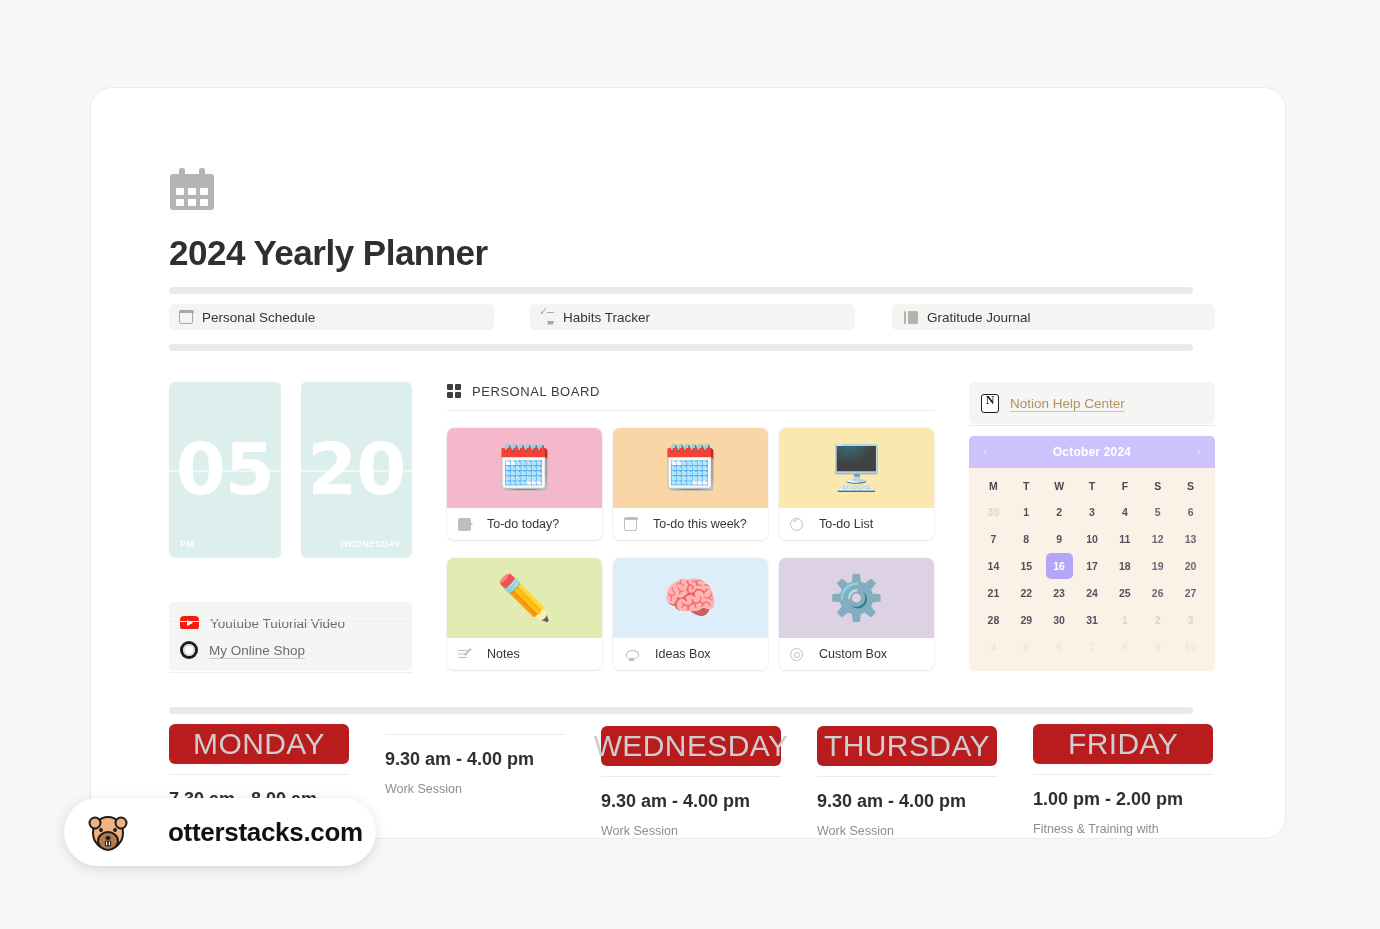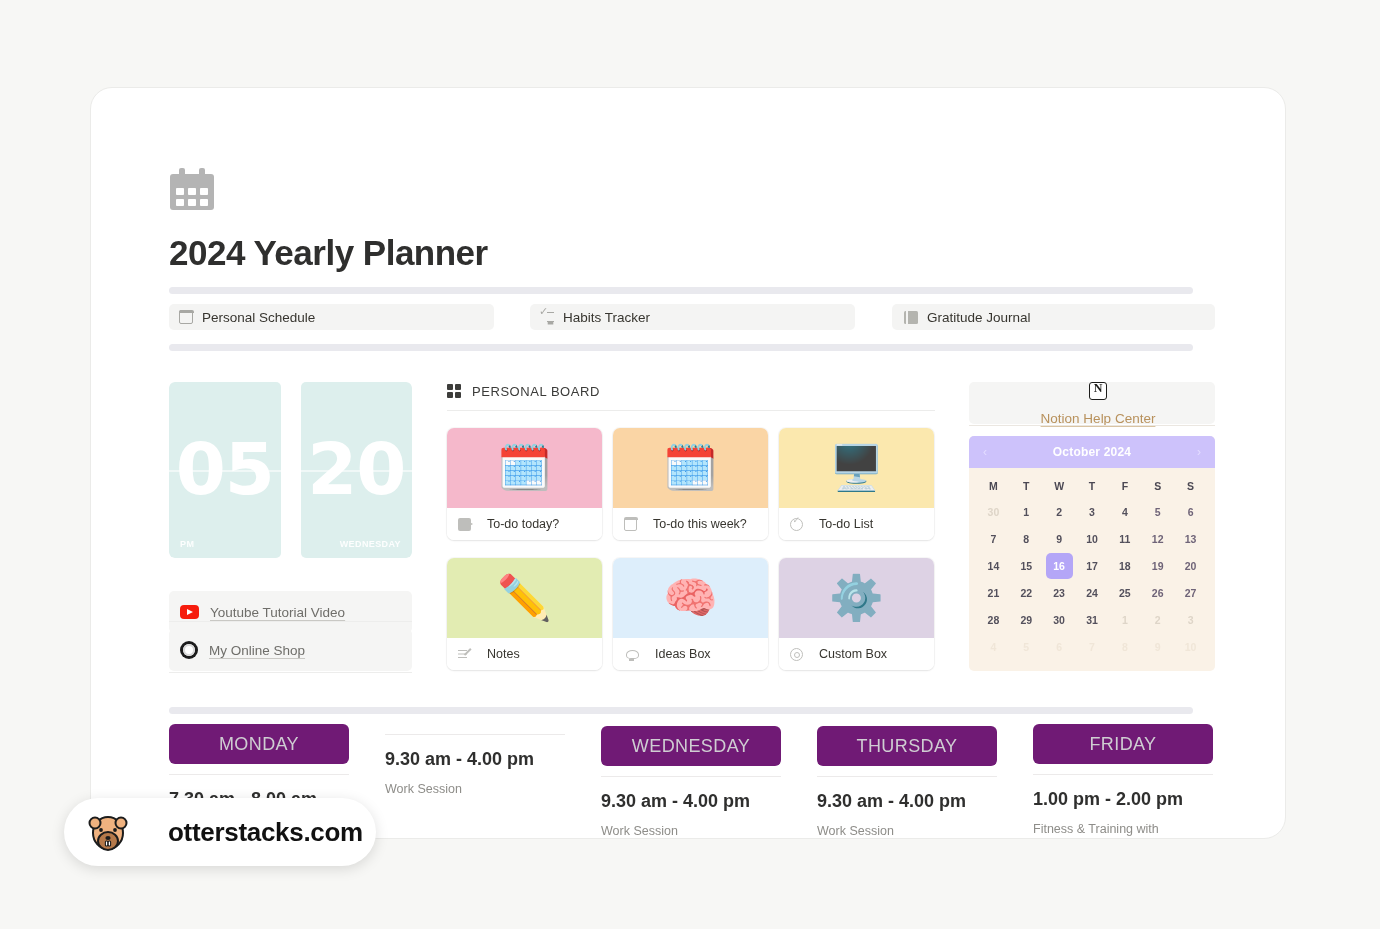--- a/index.html
+++ b/index.html
@@ -107,21 +107,21 @@
     letter-spacing: .4px;
   }
   .flip-sub.right { text-align: right; }
 
   .link-row {
     position: absolute; left: 78px; width: 243px; height: 42px;
     background: #f5f5f4; border-radius: 5px;
     display: flex; align-items: center; gap: 11px; padding-left: 11px;
     cursor: pointer;
   }
-  .link-row.r1 { top: 503px; align-items: center; }
+  .link-row.r1 { top: 514px; align-items: center; }
   .link-row.r2 { top: 541px; }
   .link-sep { position:absolute; left:78px; width:243px; height:1px; background:#ededec; }
   .link-sep.s1 { top: 533px; } .link-sep.s2 { top: 584px; }
   .link-text {
     font-size: 13.5px; color: #6f6e6a; text-decoration: underline;
     text-underline-offset: 3px; text-decoration-color: #c9c8c4;
   }
   .yt-ico {
     width: 19px; height: 14px; background: #f61c0d; border-radius: 4px;
     position: relative; flex: 0 0 19px;
@@ -189,21 +189,20 @@
     border:1.2px solid #8a8a84; border-radius:50%;
   }
 
   
   .help-link {
     position: absolute; left: 878px; top: 294px;
     width: 246px; height: 42px;
     background: #f5f5f4; border-radius: 5px;
     display: flex; align-items: center; gap: 11px; padding-left: 12px;
     cursor: pointer;
-    flex-direction: column;
   }
   .help-sep { position:absolute; left:878px; top:337px; width:246px; height:1px; background:#ebe7e1; }
   .notion-ico {
     width: 18px; height: 19px; flex: 0 0 18px; background: #fff;
     border: 1.8px solid #1d1d1b; border-radius: 3px; position: relative;
   }
   .notion-ico::after {
     content:'N'; position:absolute; left:0; right:0; top:-2px;
     text-align:center; font-size:12px; font-weight:700; color:#1d1d1b;
     font-family:"Liberation Serif", serif;
@@ -247,23 +246,23 @@
   .mc-day.faded { color: #f0e6d8; }
 
   
   .wk-col { position: absolute; top: 636px; width: 180px; }
   .wk-col.c1 { left: 78px; }
   .wk-col.c2 { left: 294px; }
   .wk-col.c3 { left: 510px; }
   .wk-col.c4 { left: 726px; }
   .wk-col.c5 { left: 942px; }
   .wk-pill {
-    height: 40px; background: #701a75; border-radius: 6px;
+    height: 40px; background: #b91c1c; border-radius: 6px;
     display: flex; align-items: center; justify-content: center;
-    font-size: 18px; font-weight: 400; color: #cfcdd2; letter-spacing: .4px;
+    font-size: 30px; font-weight: 400; color: #cfcdd2; letter-spacing: .4px;
   }
   .wk-rule { margin-top: 10px; height: 1px; background: #eceaea; }
   .wk-time { margin-top: 14px; font-size: 18px; font-weight: 700; color: #2f2f2e; }
   .wk-desc { margin-top: 12px; font-size: 12.5px; color: #8e8d89; }
 
   
   .wk-col.c1 .wk-pill { margin-top: 0px; }
   .wk-col.c2 .wk-pill { margin-top: 2px; }
   .wk-col.c3 .wk-pill { margin-top: 2px; }
   .wk-col.c4 .wk-pill { margin-top: 2px; }

